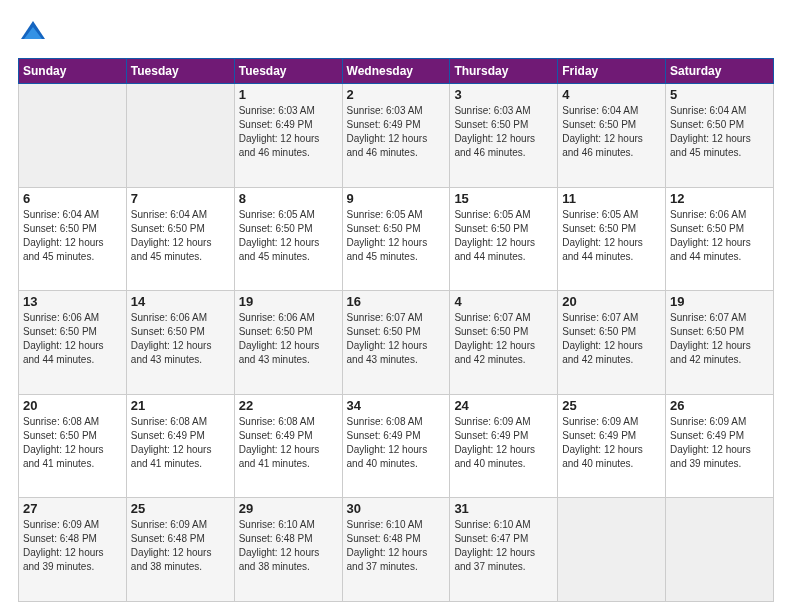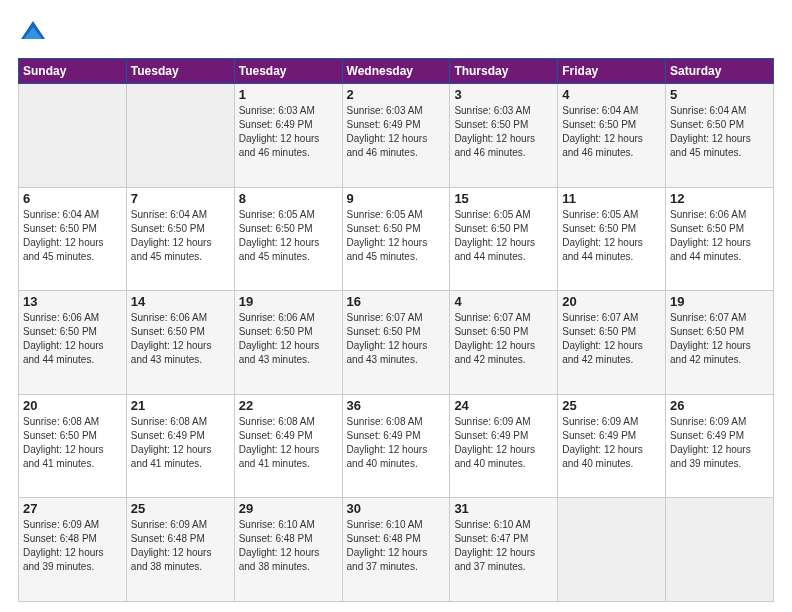--- a/index.html
+++ b/index.html
@@ -274,21 +274,21 @@
 Sunset: 6:49 PM
 Daylight: 12 hours and 41 minutes.</div>
           </td>
           <td>
             <span class="day-num">22</span>
             <div class="day-info" style="white-space: pre-line;">Sunrise: 6:08 AM
 Sunset: 6:49 PM
 Daylight: 12 hours and 41 minutes.</div>
           </td>
           <td>
-            <span class="day-num">36</span>
+            <span class="day-num">34</span>
             <div class="day-info" style="white-space: pre-line;">Sunrise: 6:08 AM
 Sunset: 6:49 PM
 Daylight: 12 hours and 40 minutes.</div>
           </td>
           <td>
             <span class="day-num">24</span>
             <div class="day-info" style="white-space: pre-line;">Sunrise: 6:09 AM
 Sunset: 6:49 PM
 Daylight: 12 hours and 40 minutes.</div>
           </td>

